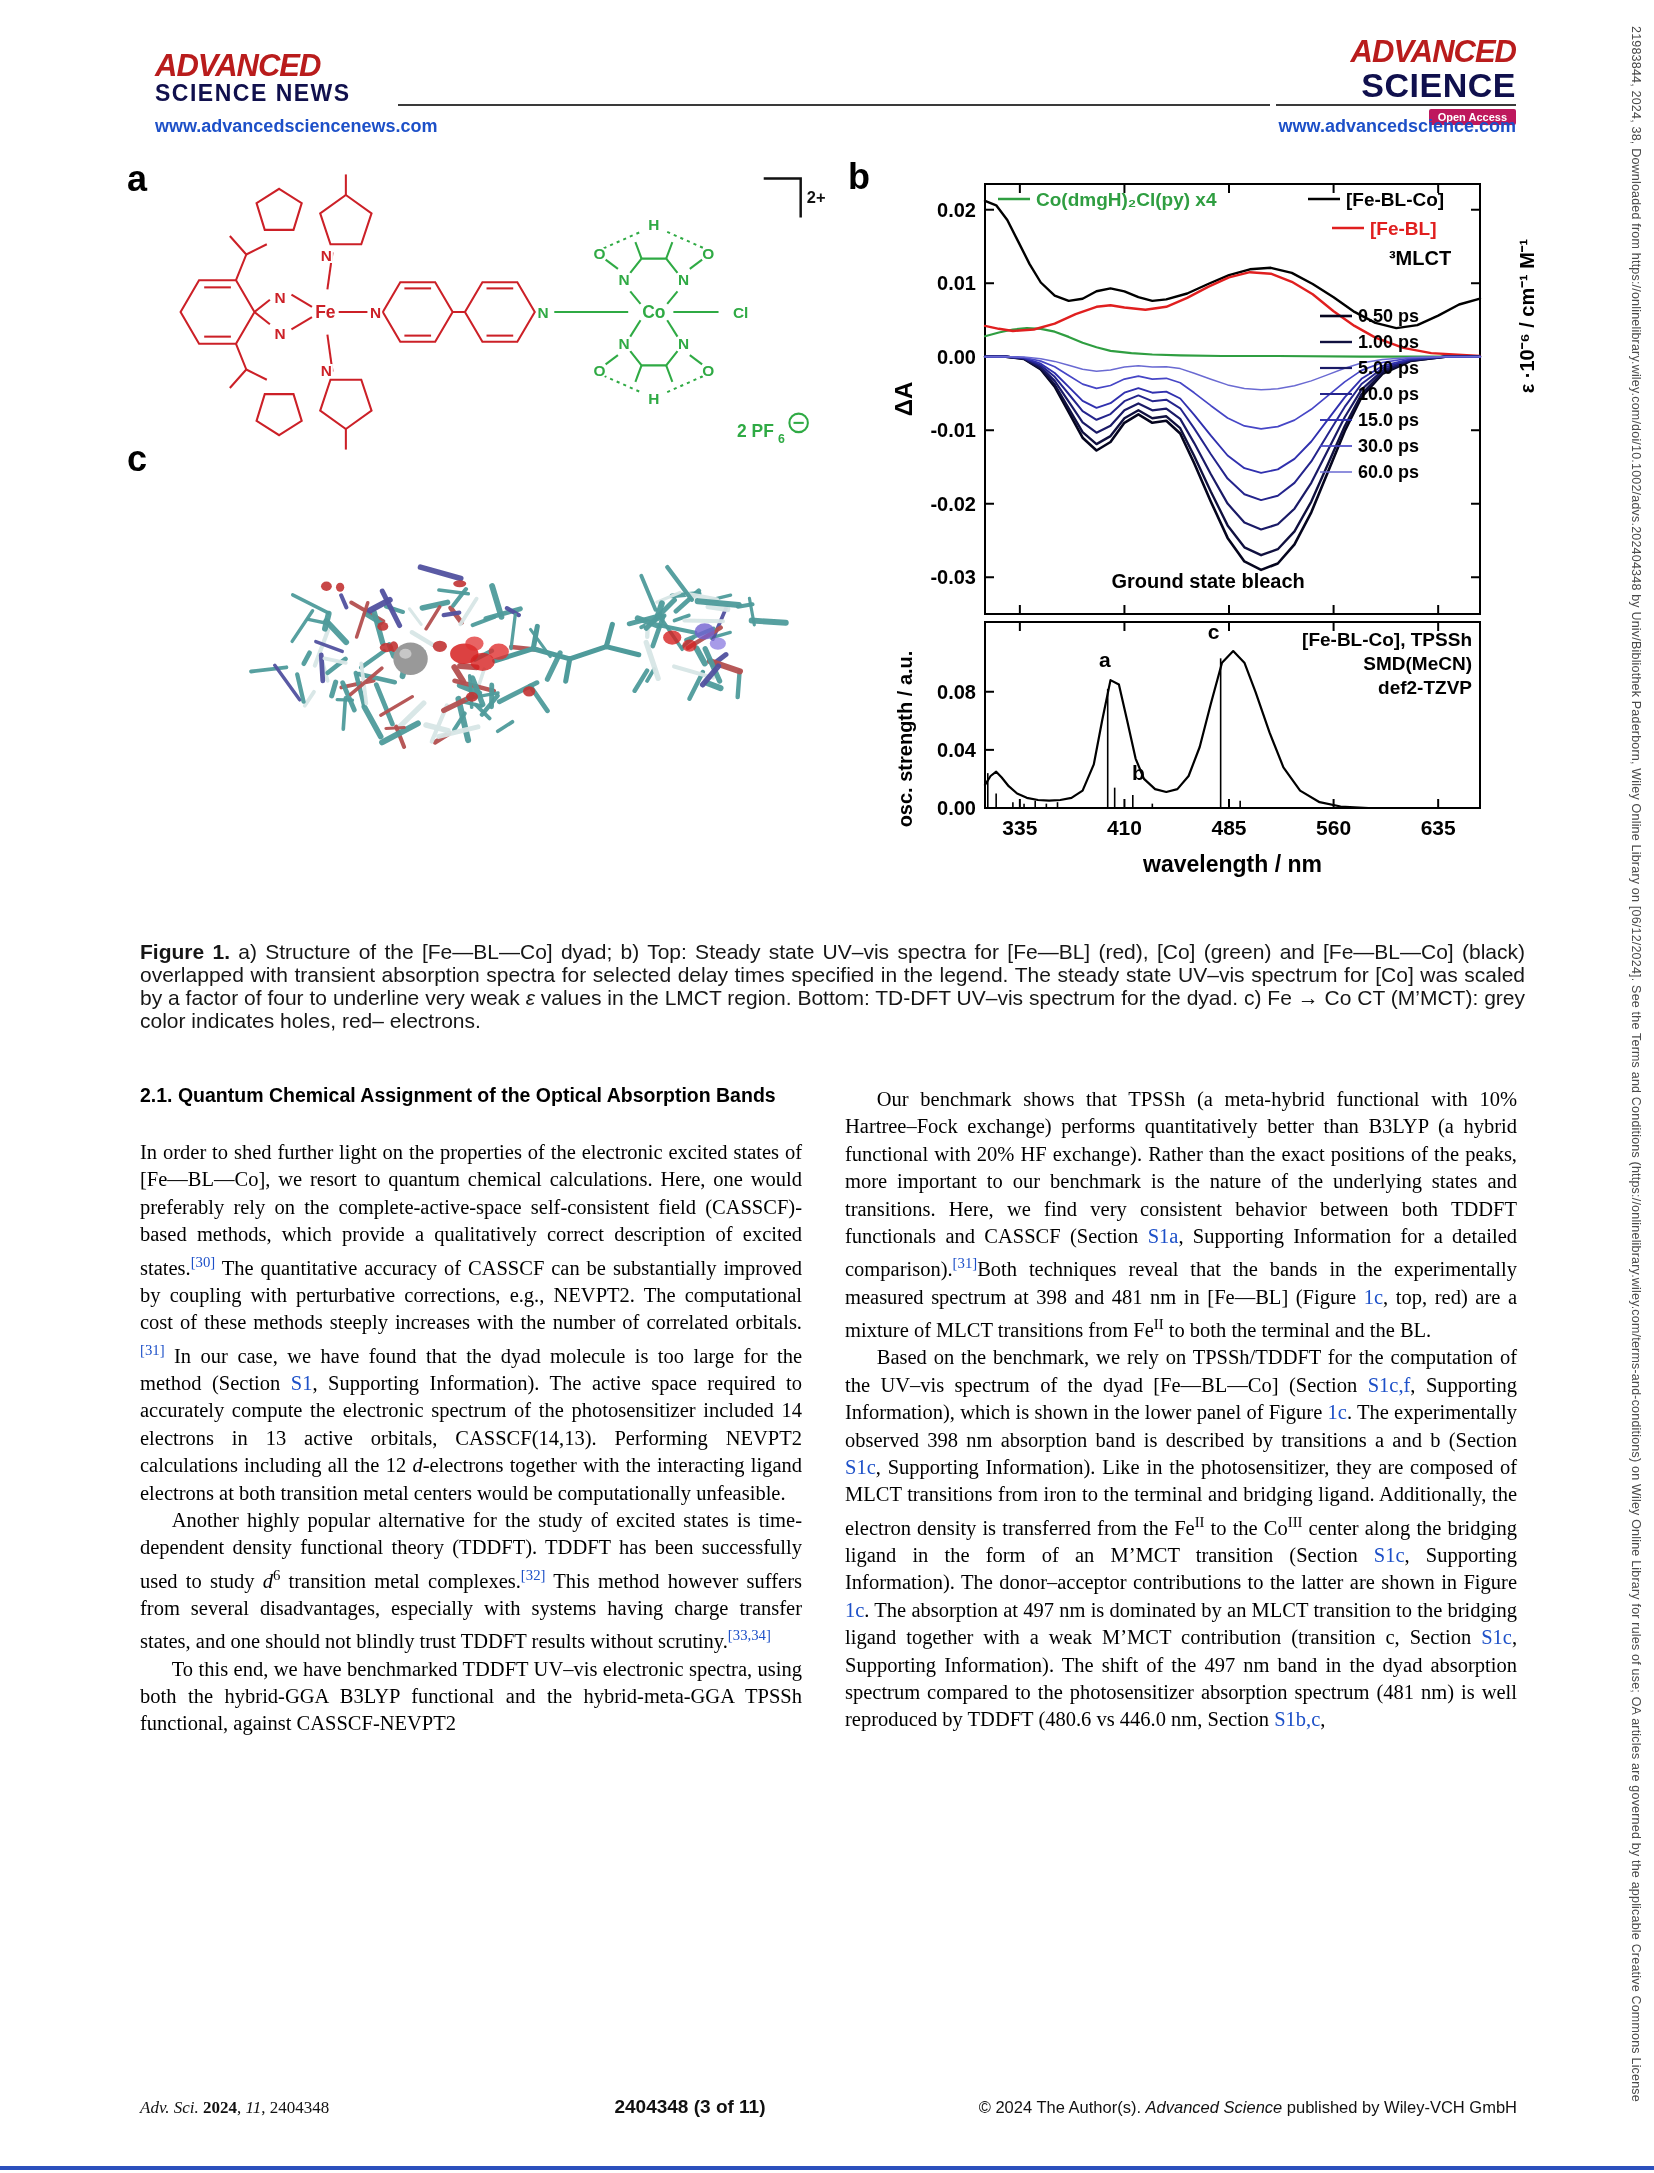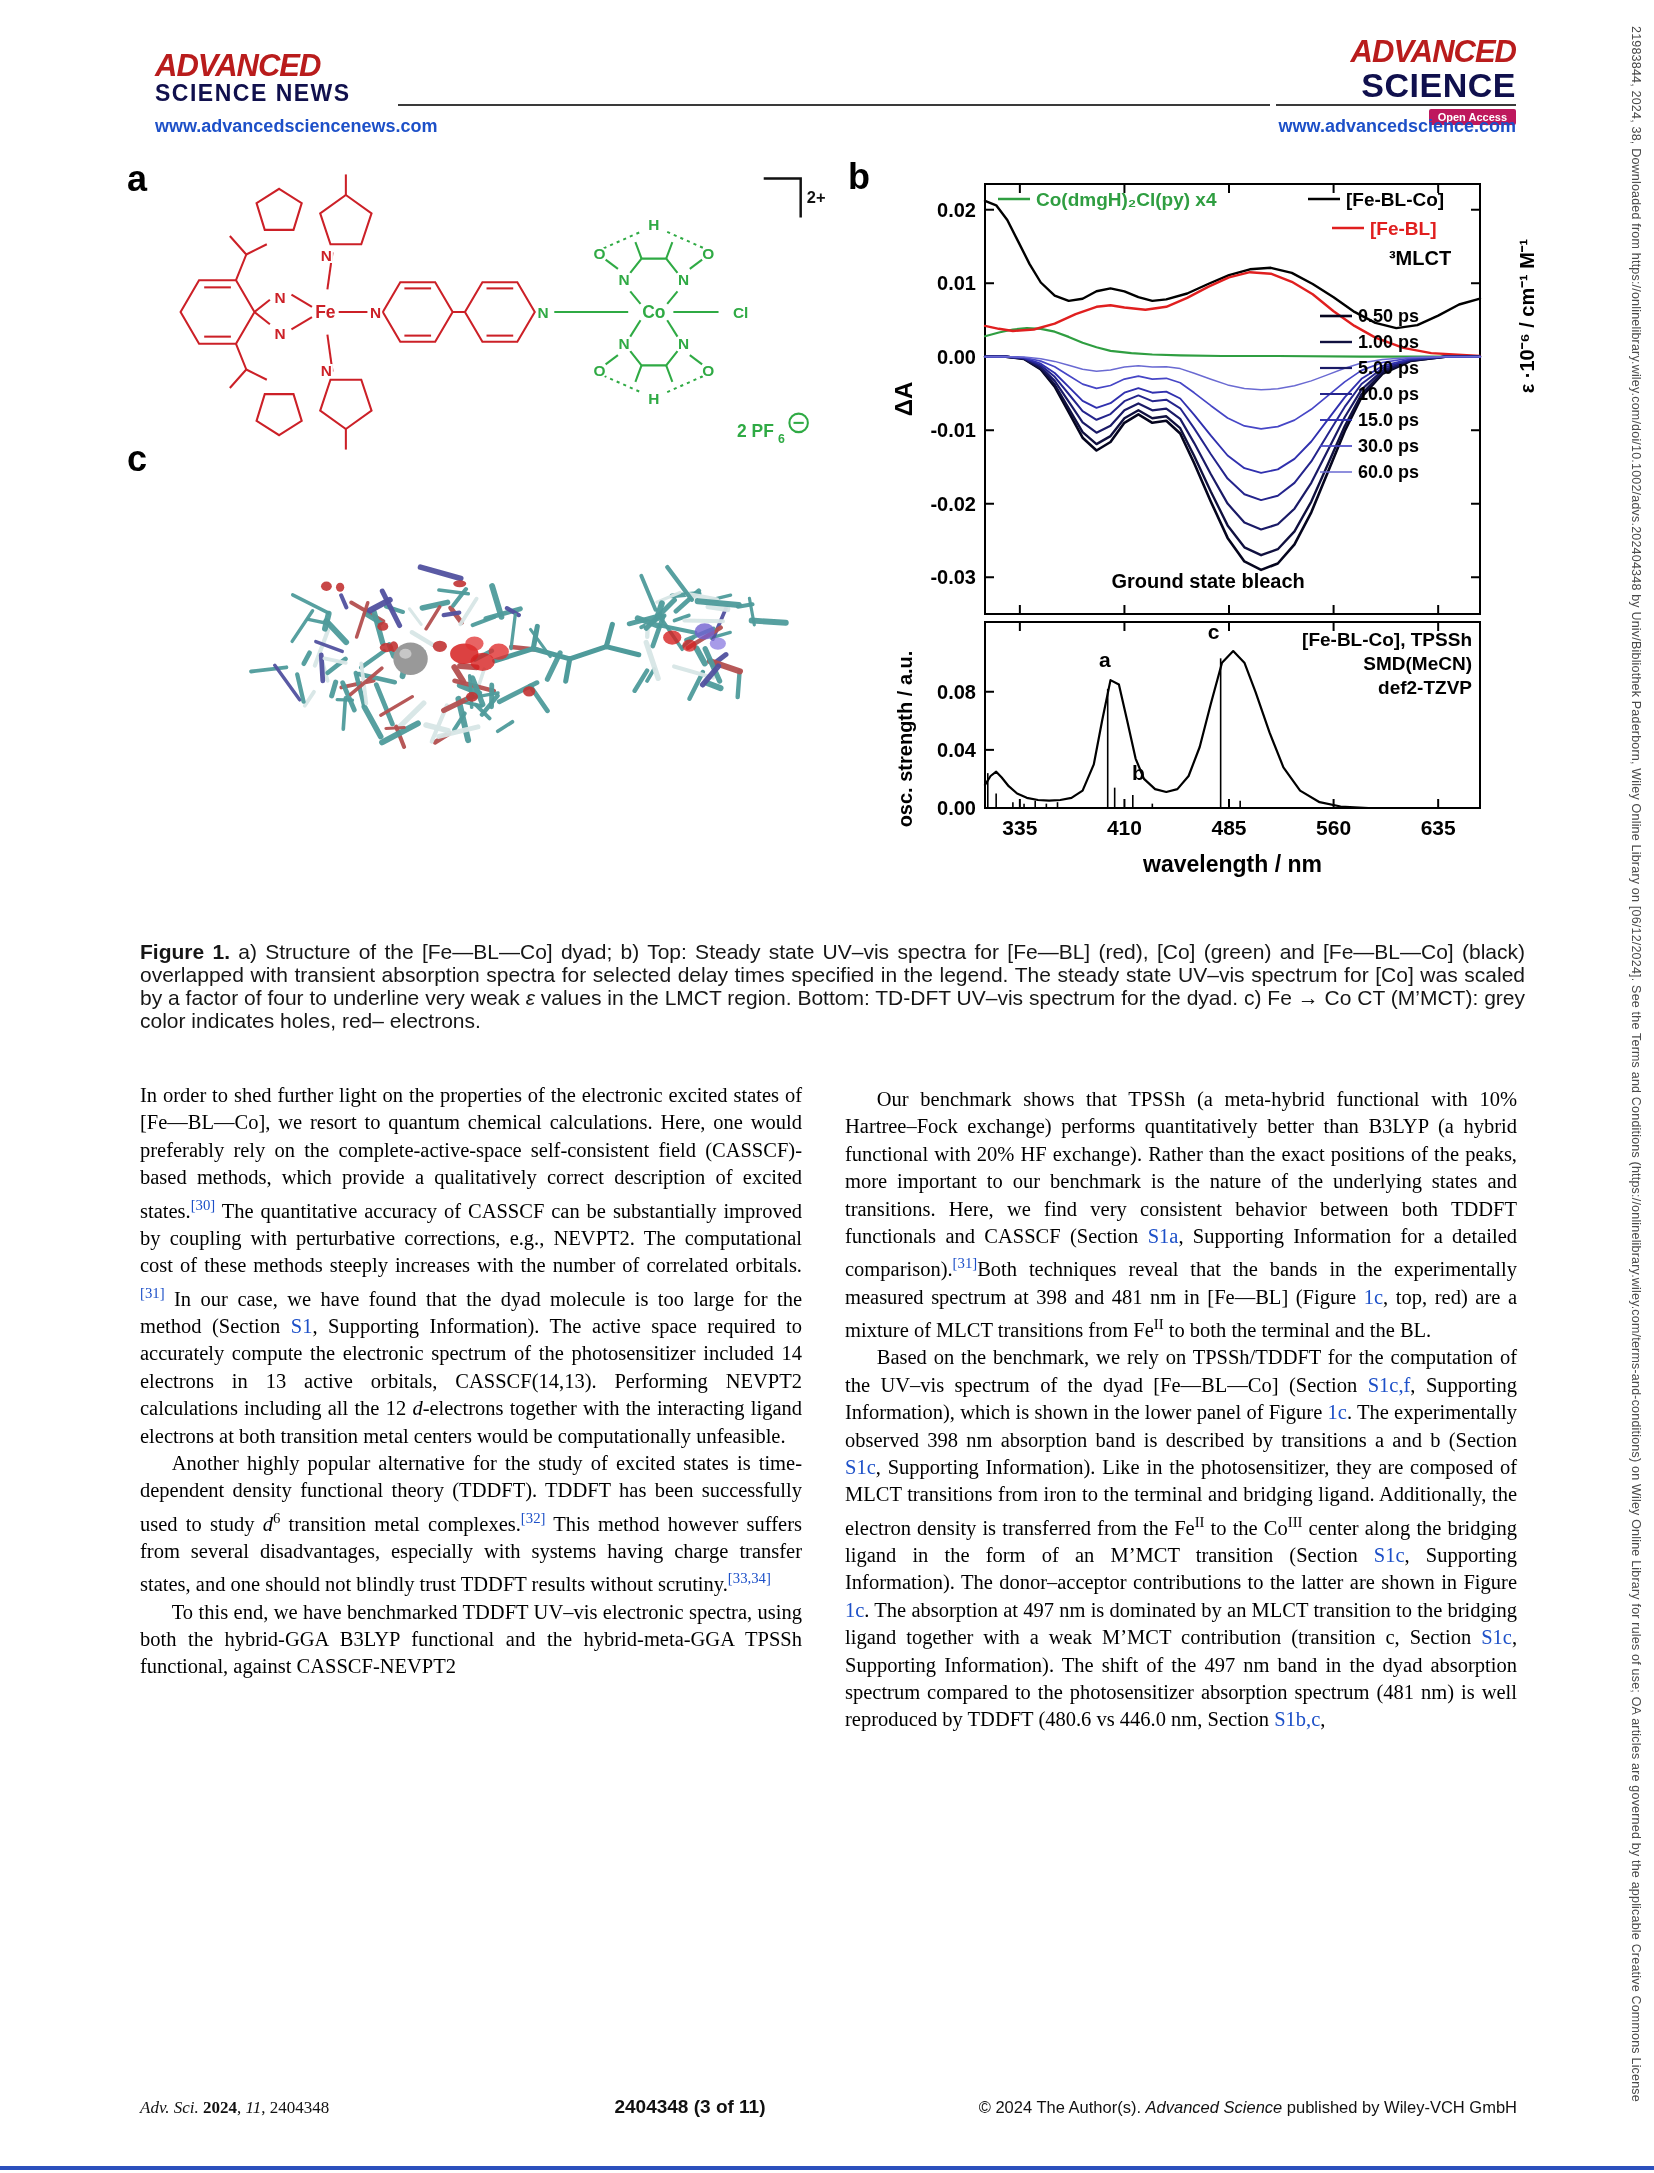--- a/index.html
+++ b/index.html
@@ -421,20 +421,21 @@
     <ellipse cx="310" cy="188" rx="9" ry="7" fill="#e03030" opacity="0.75"></ellipse>
     <ellipse cx="505" cy="182" rx="9" ry="7" fill="#d62020" opacity="0.8"></ellipse>
     <ellipse cx="522" cy="190" rx="7" ry="6" fill="#d62020" opacity="0.75"></ellipse>
     <ellipse cx="537" cy="176" rx="10" ry="8" fill="#7060d0" opacity="0.8"></ellipse>
     <ellipse cx="550" cy="188" rx="8" ry="6" fill="#8a7ae0" opacity="0.75"></ellipse>
   </svg>
 
 <div class="abs caption" style="left:140px;top:940px;width:1385px;"><strong>Figure 1.</strong> a) Structure of the [Fe—BL—Co] dyad; b) Top: Steady state UV–vis spectra for [Fe—BL] (red), [Co] (green) and [Fe—BL—Co] (black) overlapped with transient absorption spectra for selected delay times specified in the legend. The steady state UV–vis spectrum for [Co] was scaled by a factor of four to underline very weak <em>ε</em> values in the LMCT region. Bottom: TD-DFT UV–vis spectrum for the dyad. c) Fe → Co CT (M’MCT): grey color indicates holes, red– electrons.</div>
 
 <div class="abs col serif" style="left:140px;top:1082px;width:662px;">
+  <h2>2.1. Quantum Chemical Assignment of the Optical Absorption Bands</h2>
   <p>In order to shed further light on the properties of the electronic excited states of [Fe—BL—Co], we resort to quantum chemical calculations. Here, one would preferably rely on the complete-active-space self-consistent field (CASSCF)-based methods, which provide a qualitatively correct description of excited states.<sup class="ref">[30]</sup> The quantitative accuracy of CASSCF can be substantially improved by coupling with perturbative corrections, e.g., NEVPT2. The computational cost of these methods steeply increases with the number of correlated orbitals.<sup class="ref">[31]</sup> In our case, we have found that the dyad molecule is too large for the method (Section <span class="link">S1</span>, Supporting Information). The active space required to accurately compute the electronic spectrum of the photosensitizer included 14 electrons in 13 active orbitals, CASSCF(14,13). Performing NEVPT2 calculations including all the 12 <em>d</em>-electrons together with the interacting ligand electrons at both transition metal centers would be computationally unfeasible.</p>
   <p class="indent">Another highly popular alternative for the study of excited states is time-dependent density functional theory (TDDFT). TDDFT has been successfully used to study <em>d</em><sup>6</sup> transition metal complexes.<sup class="ref">[32]</sup> This method however suffers from several disadvantages, especially with systems having charge transfer states, and one should not blindly trust TDDFT results without scrutiny.<sup class="ref">[33,34]</sup></p>
   <p class="indent">To this end, we have benchmarked TDDFT UV–vis electronic spectra, using both the hybrid-GGA B3LYP functional and the hybrid-meta-GGA TPSSh functional, against CASSCF-NEVPT2</p>
 </div>
 
 <div class="abs col serif" style="left:845px;top:1086px;width:672px;">
   <p class="indent">Our benchmark shows that TPSSh (a meta-hybrid functional with 10% Hartree–Fock exchange) performs quantitatively better than B3LYP (a hybrid functional with 20% HF exchange). Rather than the exact positions of the peaks, more important to our benchmark is the nature of the underlying states and transitions. Here, we find very consistent behavior between both TDDFT functionals and CASSCF (Section <span class="link">S1a</span>, Supporting Information for a detailed comparison).<sup class="ref">[31]</sup>Both techniques reveal that the bands in the experimentally measured spectrum at 398 and 481 nm in [Fe—BL] (Figure <span class="link">1c</span>, top, red) are a mixture of MLCT transitions from Fe<sup>II</sup> to both the terminal and the BL.</p>
   <p class="indent">Based on the benchmark, we rely on TPSSh/TDDFT for the computation of the UV–vis spectrum of the dyad [Fe—BL—Co] (Section <span class="link">S1c,f</span>, Supporting Information), which is shown in the lower panel of Figure <span class="link">1c</span>. The experimentally observed 398 nm absorption band is described by transitions a and b (Section <span class="link">S1c</span>, Supporting Information). Like in the photosensitizer, they are composed of MLCT transitions from iron to the terminal and bridging ligand. Additionally, the electron density is transferred from the Fe<sup>II</sup> to the Co<sup>III</sup> center along the bridging ligand in the form of an M’MCT transition (Section <span class="link">S1c</span>, Supporting Information). The donor–acceptor contributions to the latter are shown in Figure <span class="link">1c</span>. The absorption at 497 nm is dominated by an MLCT transition to the bridging ligand together with a weak M’MCT contribution (transition c, Section <span class="link">S1c</span>, Supporting Information). The shift of the 497 nm band in the dyad absorption spectrum compared to the photosensitizer absorption spectrum (481 nm) is well reproduced by TDDFT (480.6 vs 446.0 nm, Section <span class="link">S1b,c</span>,</p>
 </div>
 

